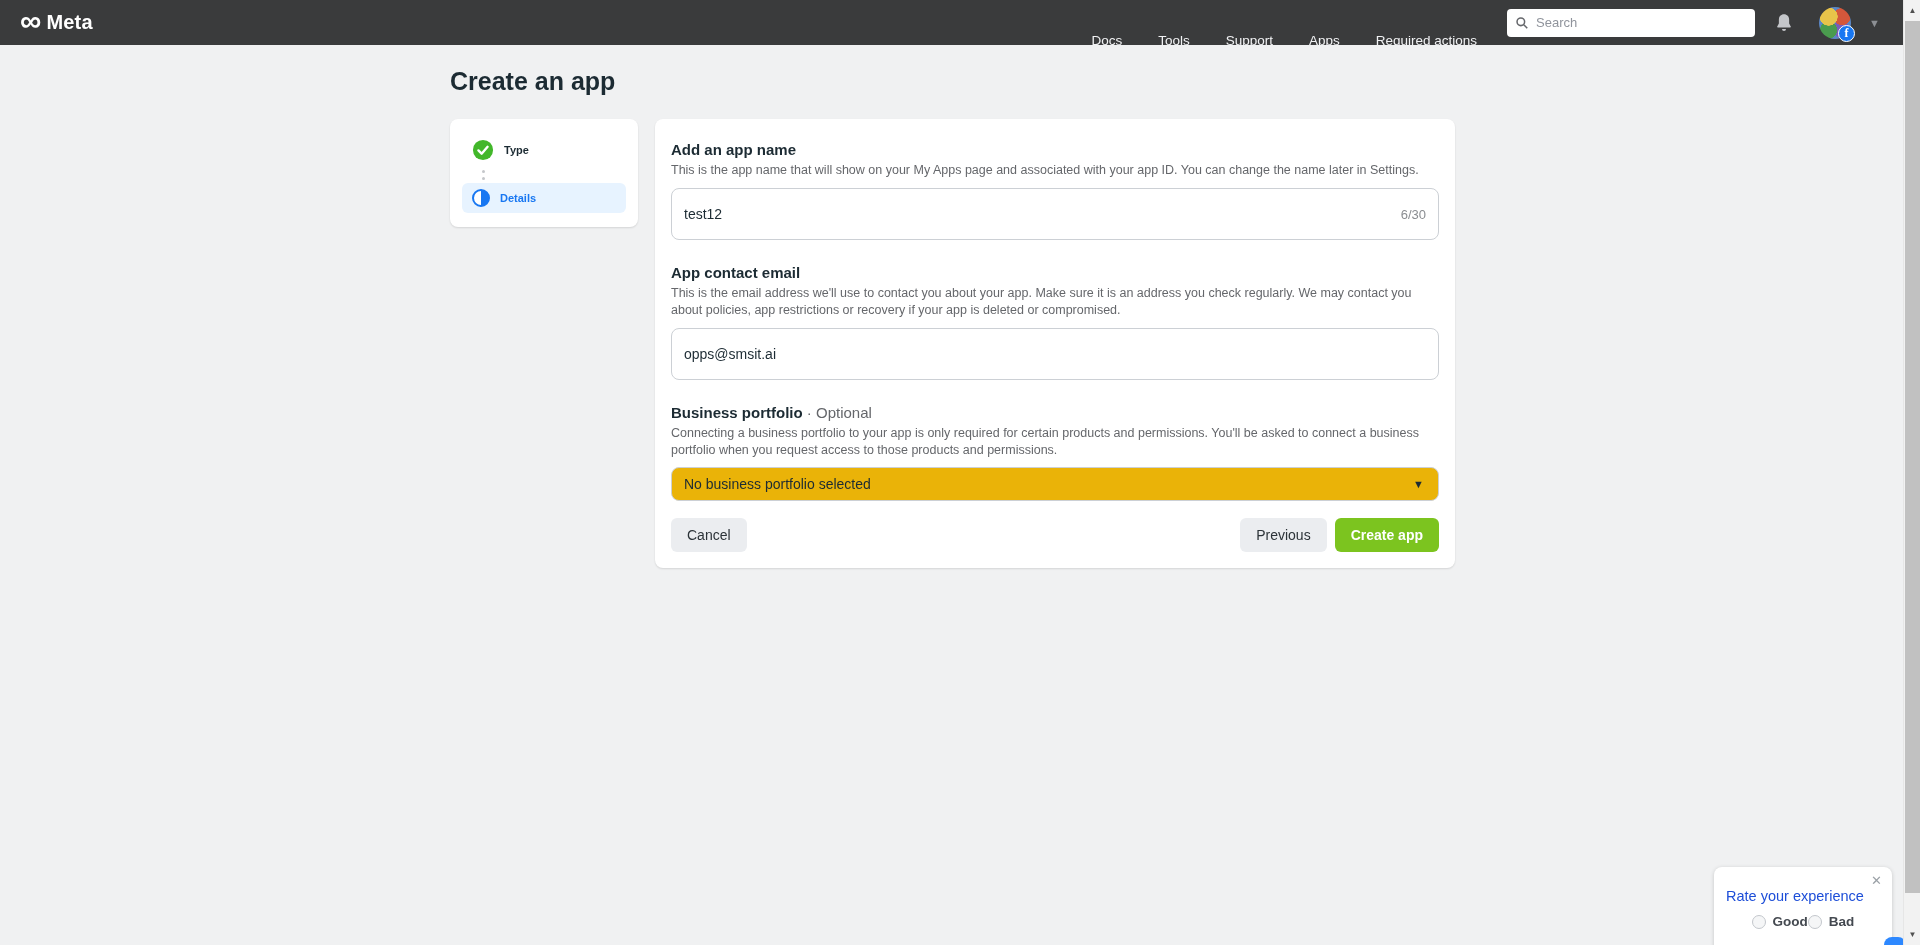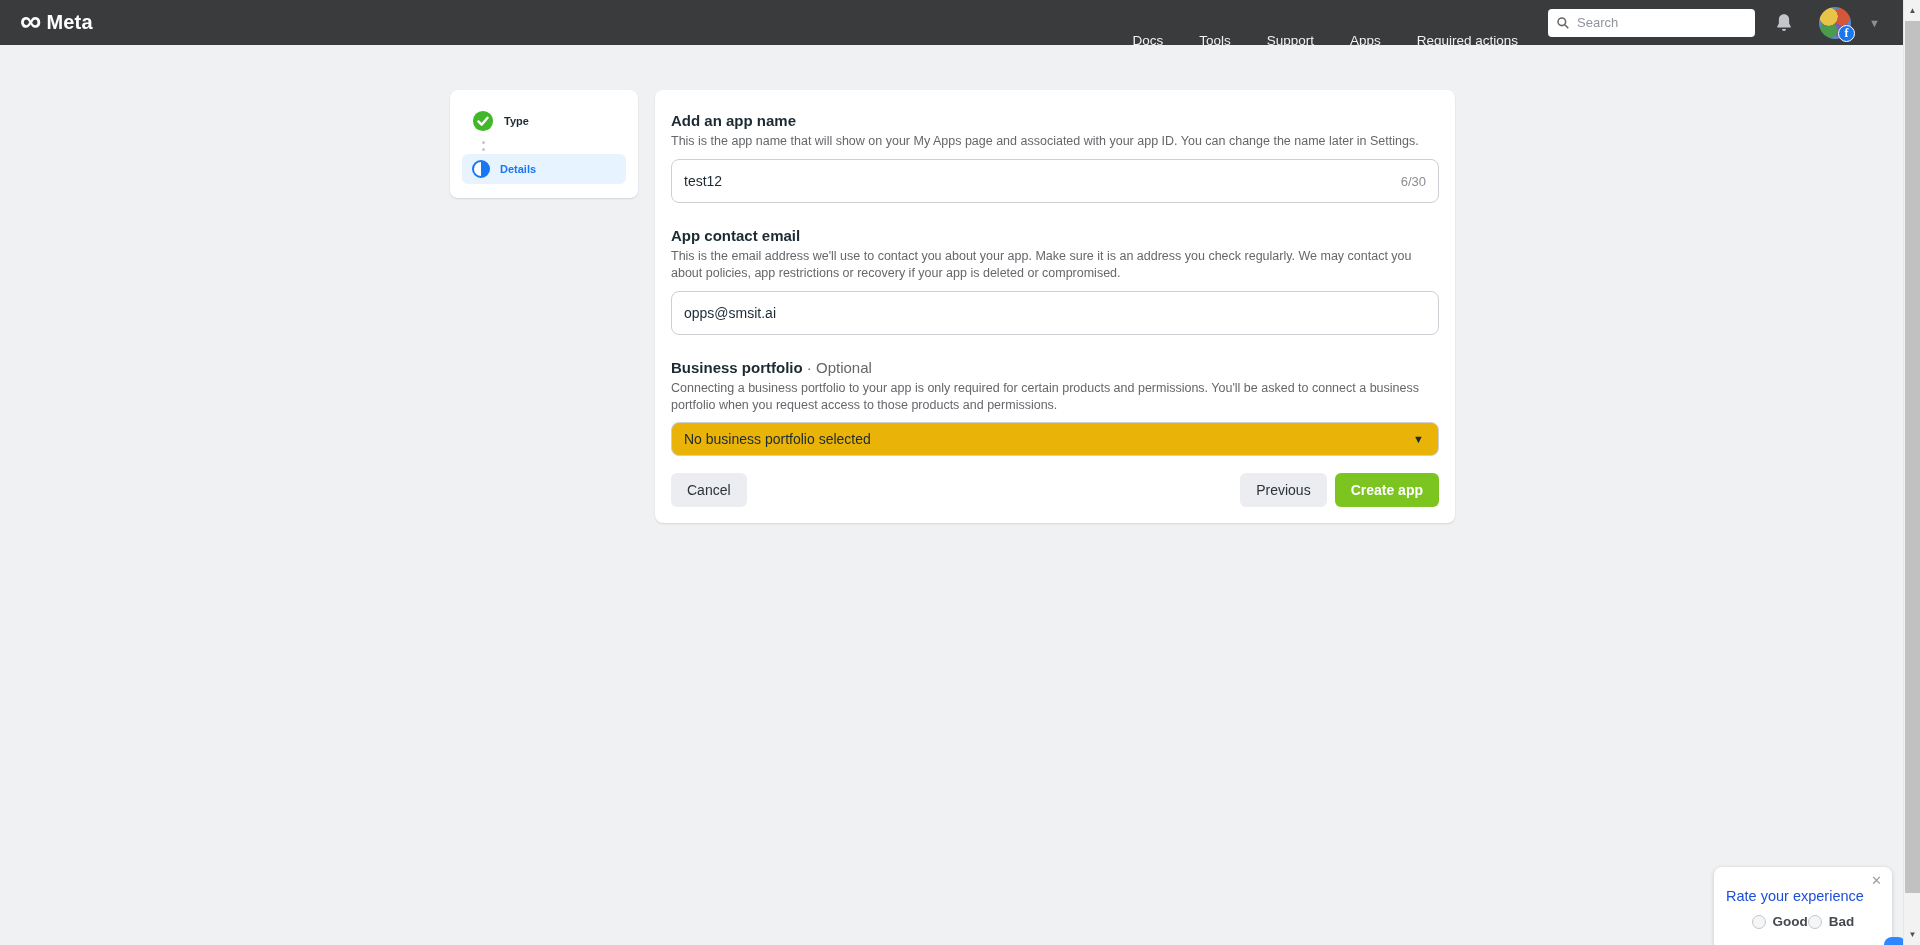--- a/index.html
+++ b/index.html
@@ -7,21 +7,21 @@
   body { font-family:"Liberation Sans", sans-serif; }
   .viewport { position:relative; width:1920px; height:945px; background:var(--page-bg,#f0f1f2); overflow:hidden; }
 
   
   .navbar { position:relative; display:flex; align-items:center; height:45px; background:var(--navbar-bg,#3a3b3c); padding:0 40px 0 20px; z-index:5; }
   .brand { display:flex; align-items:center; gap:5px; color:#fff; cursor:pointer; }
   .brand .infinity { font-size:30px; line-height:1; font-weight:bold; position:relative; top:-2px; }
   .brand .brand-text { font-size:20px; font-weight:bold; letter-spacing:.2px; }
   .nav-links { display:flex; align-items:center; gap:36px; margin-left:auto; margin-right:30px;margin-top:36px; }
   .nav-links a { color:#f1f2f4; font-size:13.5px; text-decoration:none; cursor:pointer; white-space:nowrap; }
-  .searchbox { display:flex; align-items:center; background:#fff; border-radius:4px; width:207px; height:28px; padding:0 8px; margin-right:18px; }
+  .searchbox { display:flex; align-items:center; background:#fff; border-radius:4px; width:248px; height:28px; padding:0 8px; margin-right:18px; }
   .searchbox svg { flex:none; margin-right:7px; }
   .searchbox input { border:none; outline:none; width:100%; font-size:13px; color:#1c2b33; font-family:"Liberation Sans",sans-serif; background:transparent; }
   .searchbox input::placeholder { color:#90949c; }
   .bell { width:24px; height:24px; margin-right:22px; cursor:pointer; display:flex; align-items:center; }
   .avatar-wrap { position:relative; width:32px; height:32px; margin-right:18px; cursor:pointer; }
   .avatar { width:32px; height:32px; border-radius:50%; background:
       radial-gradient(circle at 30% 30%, #e8c44a 0 28%, transparent 29%),
       radial-gradient(circle at 72% 30%, #d4573b 0 26%, transparent 27%),
       radial-gradient(circle at 30% 72%, #4a9b4e 0 26%, transparent 27%),
       radial-gradient(circle at 70% 70%, #7a5cb8 0 26%, transparent 27%),
@@ -45,21 +45,21 @@
   .step-connector i { width:3px; height:3px; border-radius:50%; background:#c4c6ca; }
   .half-circle { width:18px; height:18px; border-radius:50%; border:2px solid var(--accent-blue,#1877f2); background:linear-gradient(90deg,#fff 0 50%,var(--accent-blue,#1877f2) 50% 100%); flex:none; }
 
   
   .form-card { width:800px; padding:22px 16px 16px 16px; }
   .field { margin-bottom:24px; }
   .field-label { font-size:15px; font-weight:bold; color:var(--text-dark,#1c2b33); margin-bottom:4px; }
   .field-label .optional { font-weight:normal; color:var(--text-gray,#65676b); }
   .field-desc { font-size:12.5px; line-height:1.35; color:var(--text-gray,#65676b); margin-bottom:9px; }
   .input-wrap { position:relative; }
-  .text-input { width:100%; height:44px; border:1px solid var(--border-gray,#ccd0d5); border-radius:8px; padding:0 36px 0 12px; font-size:14px; color:var(--text-dark,#1c2b33); font-family:"Liberation Sans",sans-serif; outline:none; background:#fff; }
+  .text-input { width:100%; height:52px; border:1px solid var(--border-gray,#ccd0d5); border-radius:8px; padding:0 36px 0 12px; font-size:14px; color:var(--text-dark,#1c2b33); font-family:"Liberation Sans",sans-serif; outline:none; background:#fff; }
   .char-counter { position:absolute; right:13px; top:50%; transform:translateY(-50%); font-size:13px; color:#8a8d91; }
   .select { display:flex; align-items:center; justify-content:space-between; height:34px; border:1px solid var(--border-gray,#ccd0d5); border-radius:8px; padding:0 14px 0 12px; font-size:14px; color:var(--text-dark,#1c2b33); cursor:pointer; background:#eab308; }
   .select .select-caret { font-size:11px; color:#1c2b33; }
   .form-footer { display:flex; margin-top:17px; }
   .btn { height:34px; padding:0 16px; border:none; border-radius:6px; font-size:14px; font-family:"Liberation Sans",sans-serif; cursor:pointer; }
   .btn-secondary { background:#ebedf0; color:#2c3338; }
   .btn-primary { background:var(--green-button,#7cc41f); color:#fff; font-weight:bold; margin-left:8px; }
   .footer-spacer { flex:1; }
 
   
@@ -110,20 +110,21 @@
       </svg>
     </div>
     <div class="avatar-wrap">
       <div class="avatar"></div>
       <div class="fb-badge">f</div>
     </div>
     <span class="profile-caret">▼</span>
   </header>
 
   <main class="main">
+    <h1 class="page-title">Create an app</h1>
 
     <div class="content-row">
 
       <aside class="card stepper-card">
         <div class="step">
           <svg width="22" height="22" viewBox="0 0 24 24">
             <circle cx="12" cy="12" r="11" fill="#42b72a"></circle>
             <polyline points="7,12.5 10.5,16 17,8.5" fill="none" stroke="#fff" stroke-width="2.6" stroke-linecap="round" stroke-linejoin="round"></polyline>
           </svg>
           <span class="step-label">Type</span>

